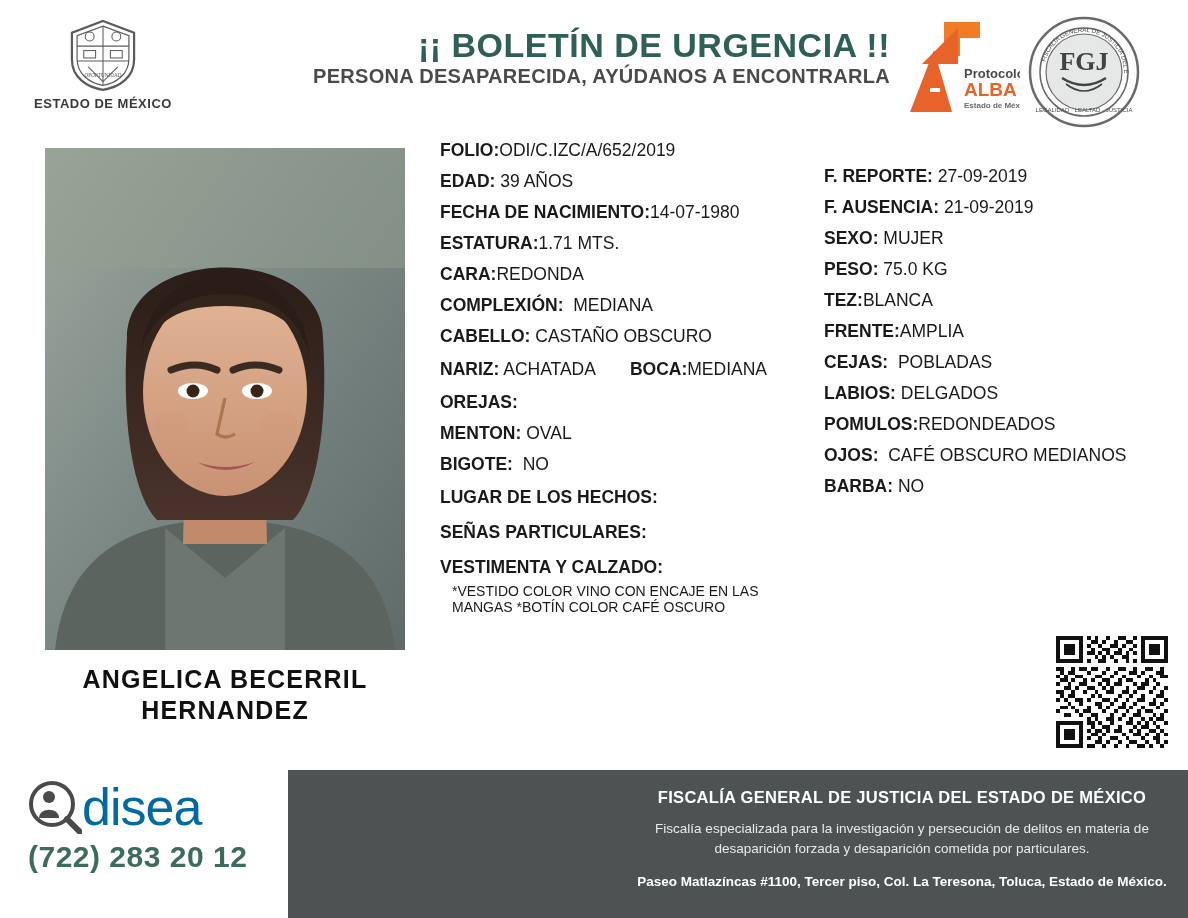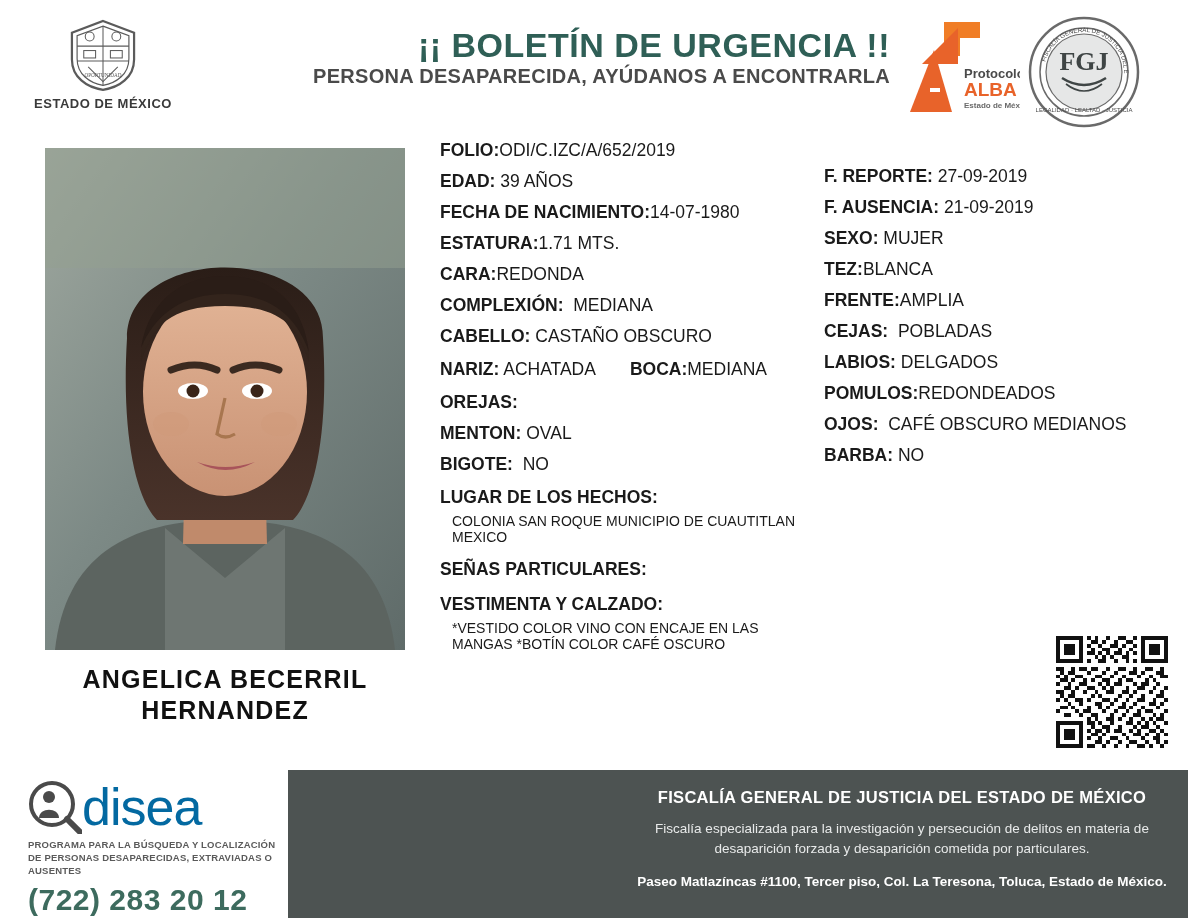--- a/index.html
+++ b/index.html
@@ -226,40 +226,42 @@
     </div>
     <div class="row">
       <span class="lab">MENTON:</span> <span class="val">OVAL</span>
     </div>
     <div class="row">
       <span class="lab">BIGOTE:</span>&nbsp; <span class="val">NO</span>
     </div>
 
     <div class="block">
       <div class="block-title">LUGAR DE LOS HECHOS:</div>
-      <div class="block-body">COLONIA SAN ROQUE MUNICIPIO DE CUAUTITLAN MEXICO</div>
     </div>
     <div class="block">
       <div class="block-title">SEÑAS PARTICULARES:</div>
     </div>
     <div class="block">
       <div class="block-title">VESTIMENTA Y CALZADO:</div>
       <div class="block-body">*VESTIDO COLOR VINO CON ENCAJE EN LAS MANGAS *BOTÍN COLOR CAFÉ OSCURO</div>
     </div>
   </div>
 
   <div class="col-right">
     <div class="row">
       <span class="lab">F. REPORTE:</span> <span class="val">27-09-2019</span>
     </div>
     <div class="row">
       <span class="lab">F. AUSENCIA:</span> <span class="val">21-09-2019</span>
     </div>
     <div class="row">
       <span class="lab">SEXO:</span> <span class="val">MUJER</span>
+    </div>
+    <div class="row">
+      <span class="lab">PESO:</span> <span class="val">75.0 KG</span>
     </div>
     <div class="row">
       <span class="lab">TEZ:</span><span class="val">BLANCA</span>
     </div>
     <div class="row">
       <span class="lab">FRENTE:</span><span class="val">AMPLIA</span>
     </div>
     <div class="row">
       <span class="lab">CEJAS:</span>&nbsp; <span class="val">POBLADAS</span>
     </div>
@@ -515,19 +517,18 @@
     <div class="disea">
       <div class="disea-word">
         <svg width="54" height="54" viewBox="0 0 54 54">
           <circle cx="24" cy="24" r="21" fill="none" stroke="#4a4a4a" stroke-width="4"></circle>
           <line x1="39" y1="39" x2="52" y2="52" stroke="#4a4a4a" stroke-width="6" stroke-linecap="round"></line>
           <circle cx="21" cy="17" r="6" fill="#4a4a4a"></circle>
           <path d="M11 38 C11 27 31 27 31 38 Z" fill="#4a4a4a"></path>
         </svg>
         <div class="disea-text">disea</div>
       </div>
-      <div class="disea-sub">PROGRAMA PARA LA BÚSQUEDA Y LOCALIZACIÓN DE PERSONAS DESAPARECIDAS, EXTRAVIADAS O AUSENTES</div>
       <div class="disea-phone">(722) 283 20 12</div>
     </div>
 
   </div>
 
 </div>
 
 </body></html>

